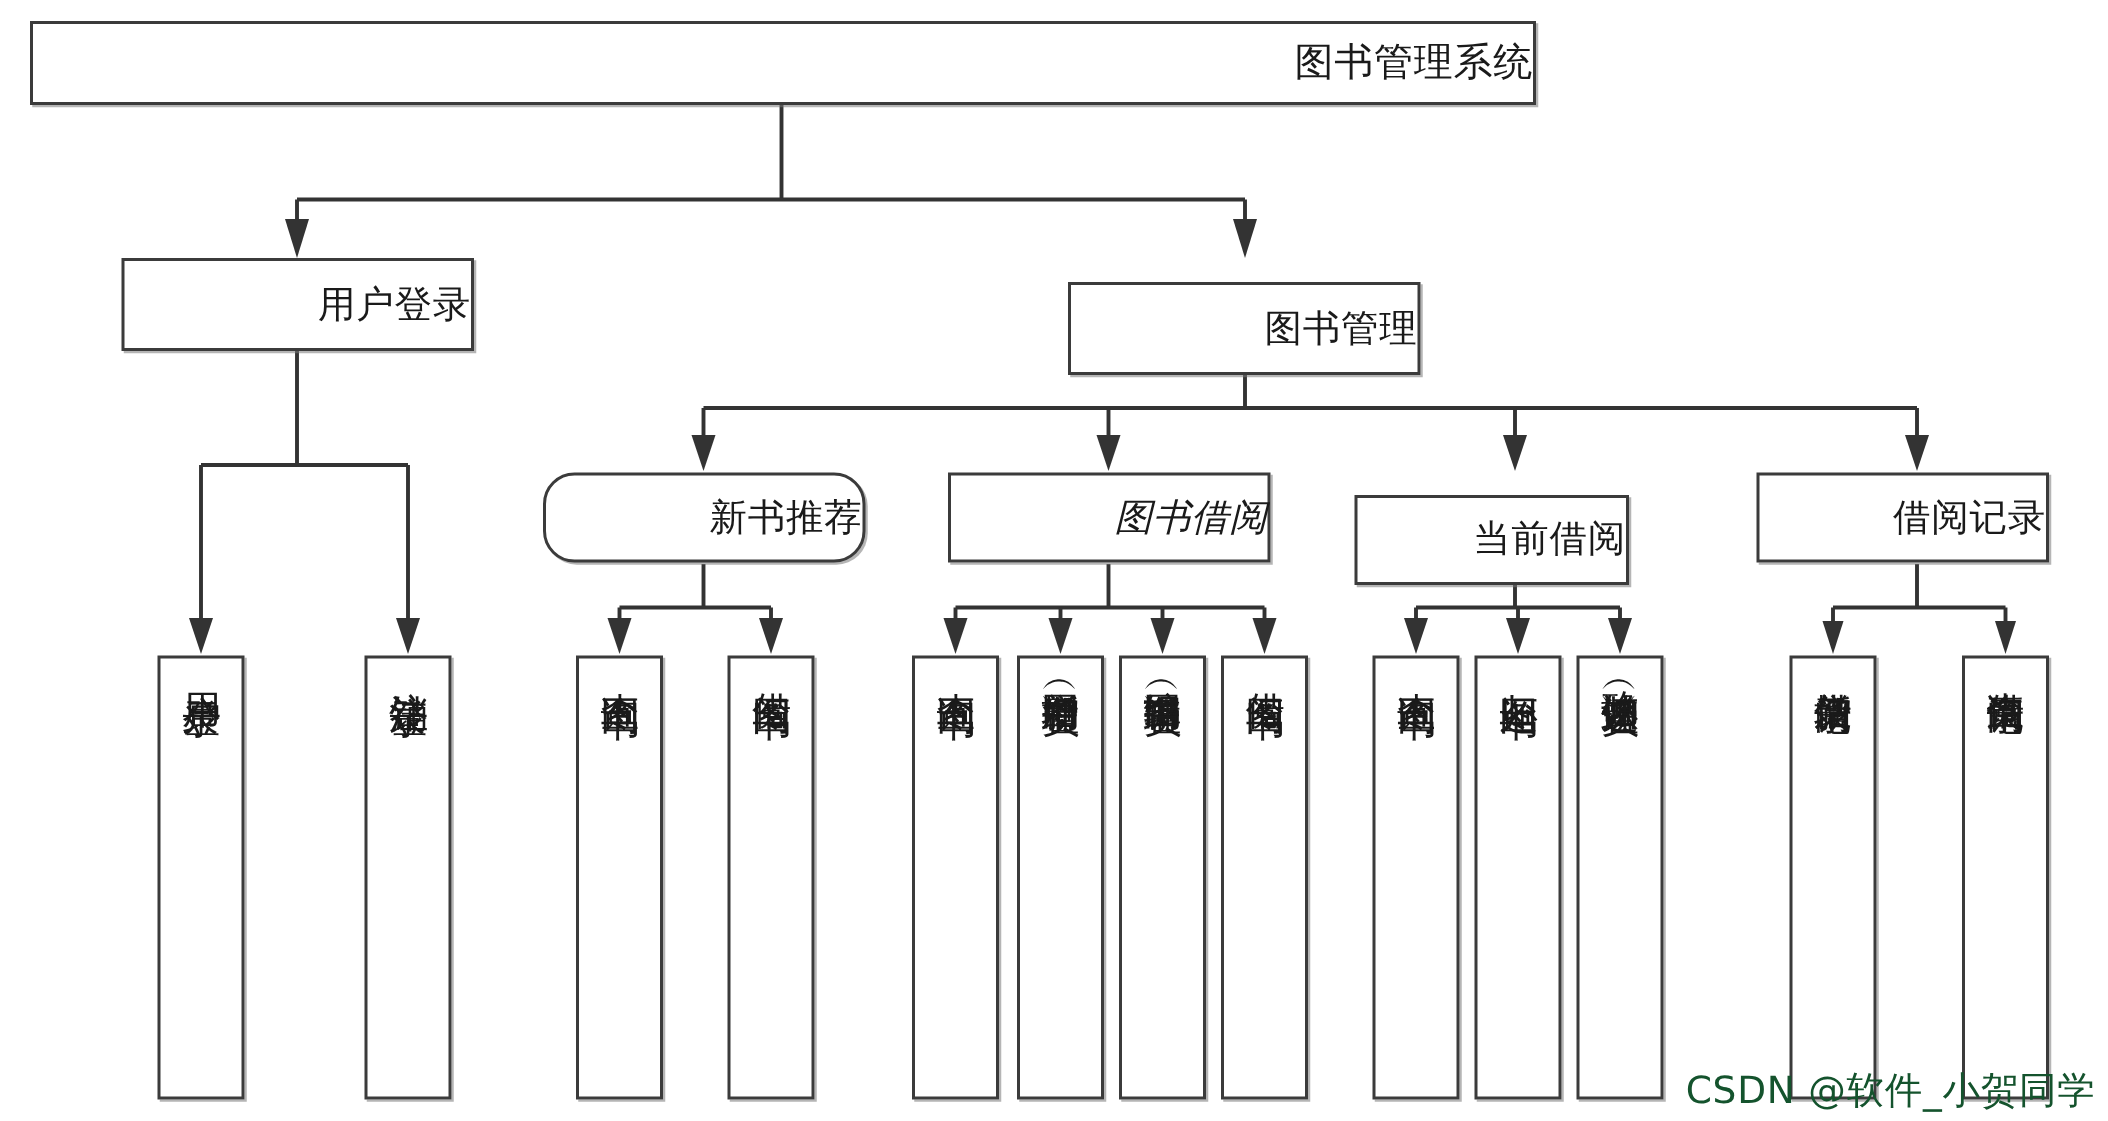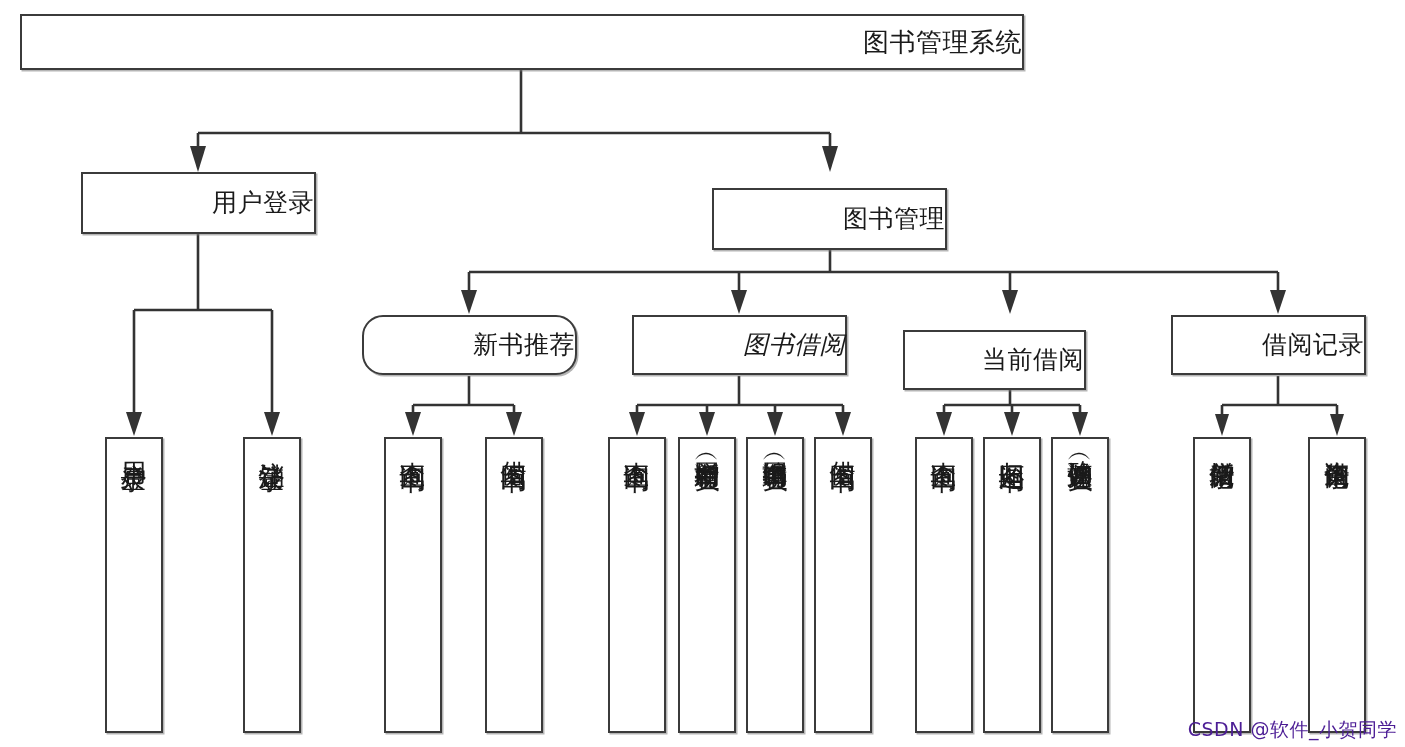--- a/index.html
+++ b/index.html
@@ -68,22 +68,22 @@
   }
   svg#edges path, svg#edges line {
     stroke: #333333;
     stroke-width: 2.6;
     fill: none;
   }
   .watermark {
     position: absolute;
     right: 8px;
     bottom: 4px;
-    font-size: 19px;
-    color: #4c1d95;
+    font-size: 25px;
+    color: #14532d;
     letter-spacing: 0.5px;
     white-space: nowrap;
     font-family: "DejaVu Sans", "Liberation Sans", sans-serif;
   }
 </style>
 </head>
 <body>
 
 <div id="canvas">
 

